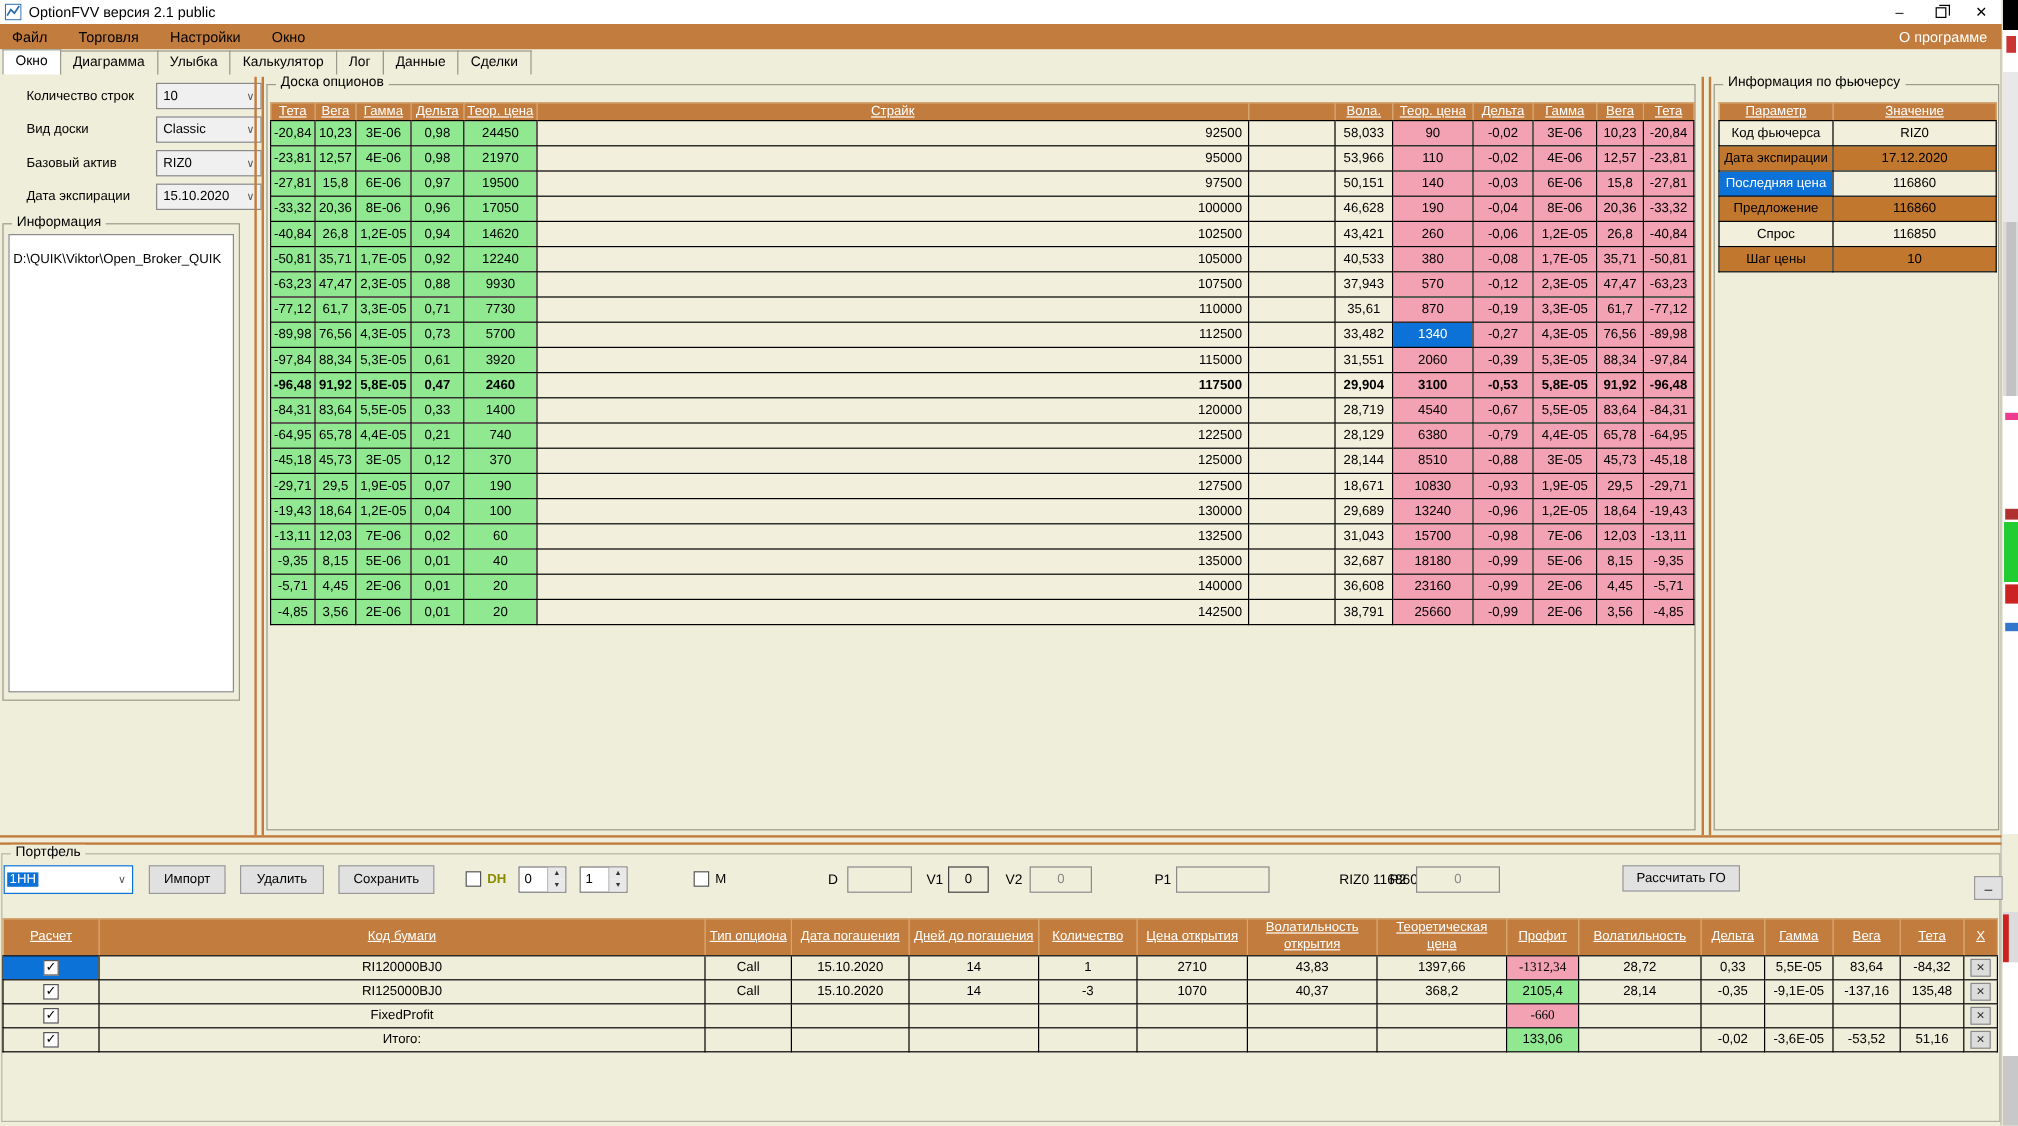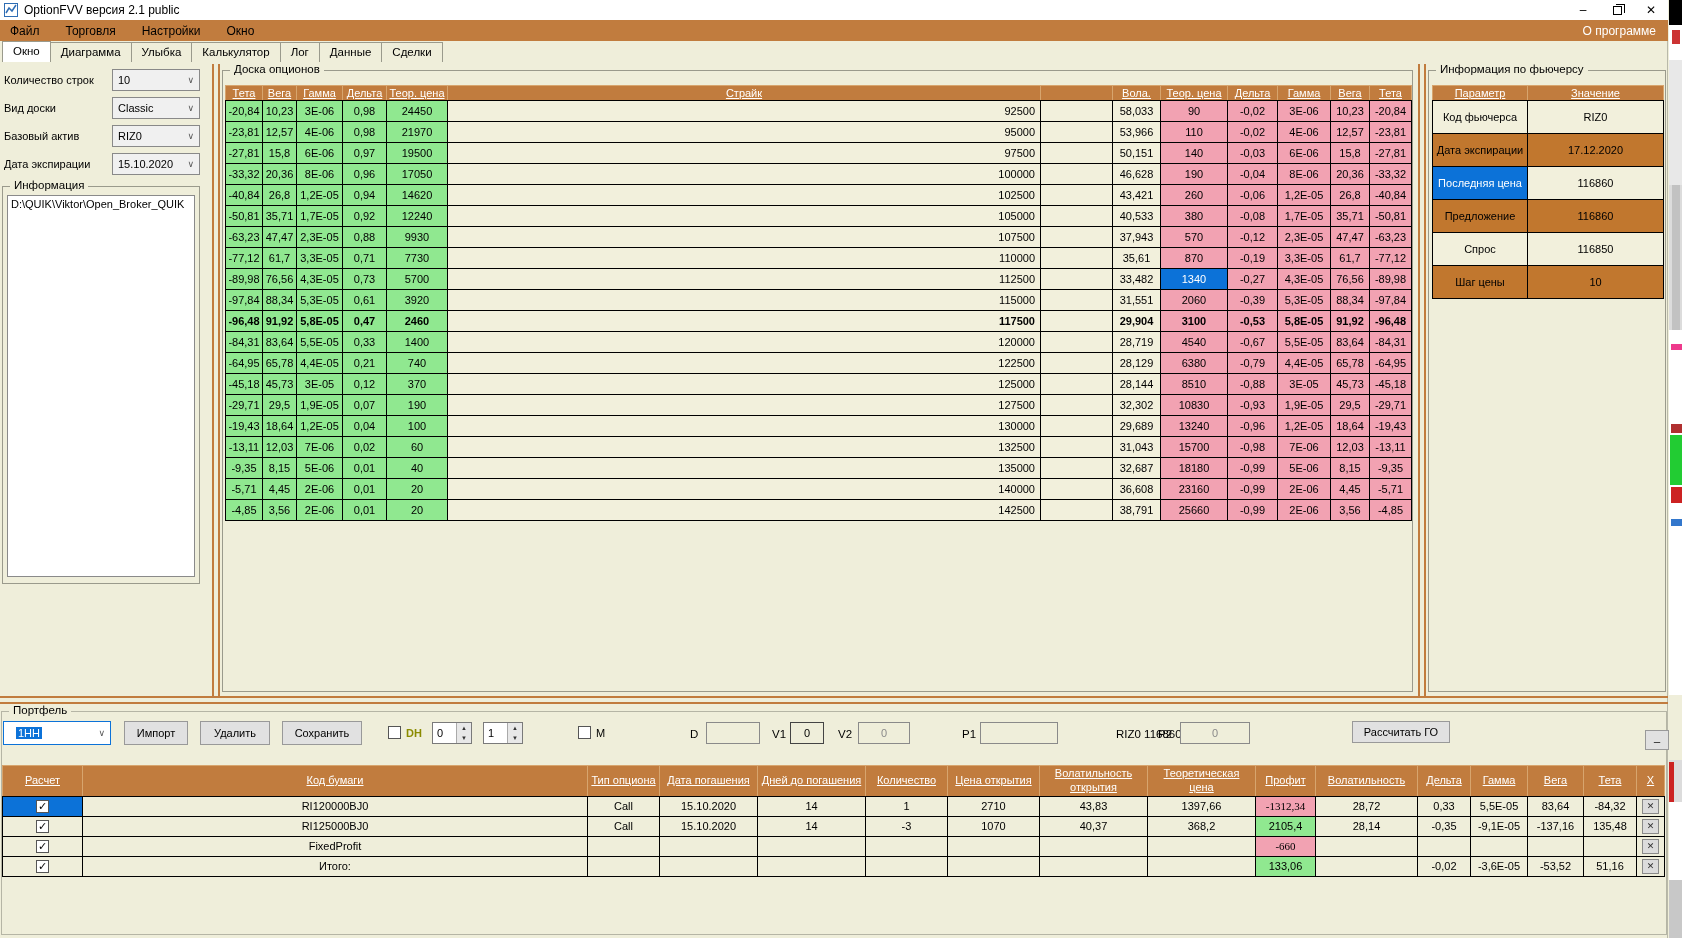--- a/index.html
+++ b/index.html
@@ -16,53 +16,53 @@
 .restore-glyph::before{content:"";position:absolute;left:2px;top:-3px;width:8px;height:8px;border:1px solid #000;border-left:none;border-bottom:none;}
 
 .menubar{position:absolute;left:0;top:20px;width:1668px;height:21px;background:#C17C3E;display:flex;align-items:center;gap:26px;padding-left:10px;font-size:12px;}
 .menu-item{color:#000;}
 .menu-right{margin-left:auto;margin-right:12px;color:#fff;}
 
 .tabbar{position:absolute;left:2px;top:41px;width:1666px;height:21px;display:flex;align-items:flex-end;}
 .tab{padding:3px 10px 3px;border:1px solid #9a9a8c;border-bottom:none;background:#EFEEDA;font-size:11.5px;margin-right:-1px;height:20px;}
 .tab.active{background:#fff;height:21px;font-weight:normal;}
 
-.left-fields{position:absolute;left:4px;top:68px;width:196px;}
+.left-fields{position:absolute;left:22px;top:68px;width:196px;}
 .field-row{position:relative;height:28px;}
 .f-label{position:absolute;left:0;top:6px;}
 .combo{position:absolute;right:0;top:1px;width:88px;height:22px;background:#f0f0f0;border:1px solid #898989;display:flex;align-items:center;padding-left:5px;}
 .combo .chev{margin-left:auto;margin-right:5px;color:#555;font-size:9px;}
 .groupbox{position:absolute;border:1px solid #9a9a8c;}
 .legend{position:absolute;top:-8px;left:7px;background:#EFEEDA;padding:0 4px;font-size:11.5px;}
-.infobox-inner{position:absolute;left:4px;top:8px;right:4px;bottom:6px;background:#fff;border:1px solid #8a8a8a;padding:2px 3px;overflow:hidden;}
+.infobox-inner{position:absolute;left:4px;top:8px;right:4px;bottom:6px;background:#fff;border:1px solid #8a8a8a;padding:14px 3px;overflow:hidden;}
 
 .vline{position:absolute;width:8px;border-left:2px solid #C17C3E;border-right:2px solid #C17C3E;}
 .hline{position:absolute;height:8px;border-top:2px solid #C17C3E;border-bottom:2px solid #C17C3E;}
 
 table{border-collapse:collapse;table-layout:fixed;}
 th{background:#C17C3E;color:#fff;font-weight:normal;font-size:11px;border:1px solid #d7a56e;border-bottom:1px solid #000;padding:1px 2px;text-decoration:underline;}
 td{border:1px solid #000;font-size:11px;text-align:center;padding:0 2px;overflow:hidden;white-space:nowrap;}
 .board-table{position:absolute;left:225px;top:85px;}
 .board-table td{height:21px;}
 .board-table tr.bold td{font-weight:bold;}
 td.green{background:#90E890;}
 td.pink{background:#F2A2B2;}
 td.beige{background:#F2F0DC;}
 td.strike{background:#F2F0DC;text-align:right;padding-right:5px;}
 td.sel{background:#0C72D8;color:#fff;}
 
 .future-table{position:absolute;}
-.future-table td{height:33px;}
+.future-table td{height:21px;}
 td.fi-light{background:#F2F0DC;}
 td.fi-orange{background:#C1772E;}
 td.fi-sel{background:#0C72D8;color:#fff;}
 
 .pf-label{position:absolute;font-size:11.5px;}
 .btn{position:absolute;height:24px;background:#E1E1E1;border:1px solid #999;display:flex;align-items:center;justify-content:center;font-size:11px;padding:0 10px;}
-.combo-pf{position:absolute;width:108px;height:24px;background:#fff;border:1px solid #0C72D8;display:flex;align-items:center;padding-left:12px;}
+.combo-pf{position:absolute;width:108px;height:24px;background:#fff;border:1px solid #0C72D8;display:flex;align-items:center;padding-left:2px;}
 .combo-pf .val{background:#0C72D8;color:#fff;padding:0 2px;}
 .combo-pf .chev{margin-left:auto;margin-right:5px;color:#555;font-size:9px;}
 .cb{width:13px;height:13px;background:#fff;border:1px solid #555;display:flex;align-items:center;justify-content:center;font-size:11px;line-height:11px;}
 .cb-wrap{position:absolute;display:flex;align-items:center;gap:5px;}
 .spinner{position:absolute;width:40px;height:22px;border:1px solid #7a7a7a;background:#fff;display:flex;}
 .spinner .sval{flex:1;display:flex;align-items:center;padding-left:4px;}
 .spinner .sbtns{width:15px;display:flex;flex-direction:column;border-left:1px solid #aaa;}
 .spinner .sbtns div{flex:1;font-size:6px;display:flex;align-items:center;justify-content:center;background:#e8e8e8;color:#333;}
 .tfield{position:absolute;height:22px;border:1px solid #8a8a8a;background:#EFEEDA;display:flex;align-items:center;justify-content:center;font-size:11px;}
 .tfield.dark{border:1px solid #444;}
@@ -409,21 +409,21 @@
           <td class="pink">-45,18</td>
         </tr>
         <tr>
           <td class="green">-29,71</td>
           <td class="green">29,5</td>
           <td class="green">1,9E-05</td>
           <td class="green">0,07</td>
           <td class="green">190</td>
           <td class="strike">127500</td>
           <td class="beige"></td>
-          <td class="beige">32,302</td>
+          <td class="beige">18,671</td>
           <td class="pink">10830</td>
           <td class="pink">-0,93</td>
           <td class="pink">1,9E-05</td>
           <td class="pink">29,5</td>
           <td class="pink">-29,71</td>
         </tr>
         <tr>
           <td class="green">-19,43</td>
           <td class="green">18,64</td>
           <td class="green">1,2E-05</td>

